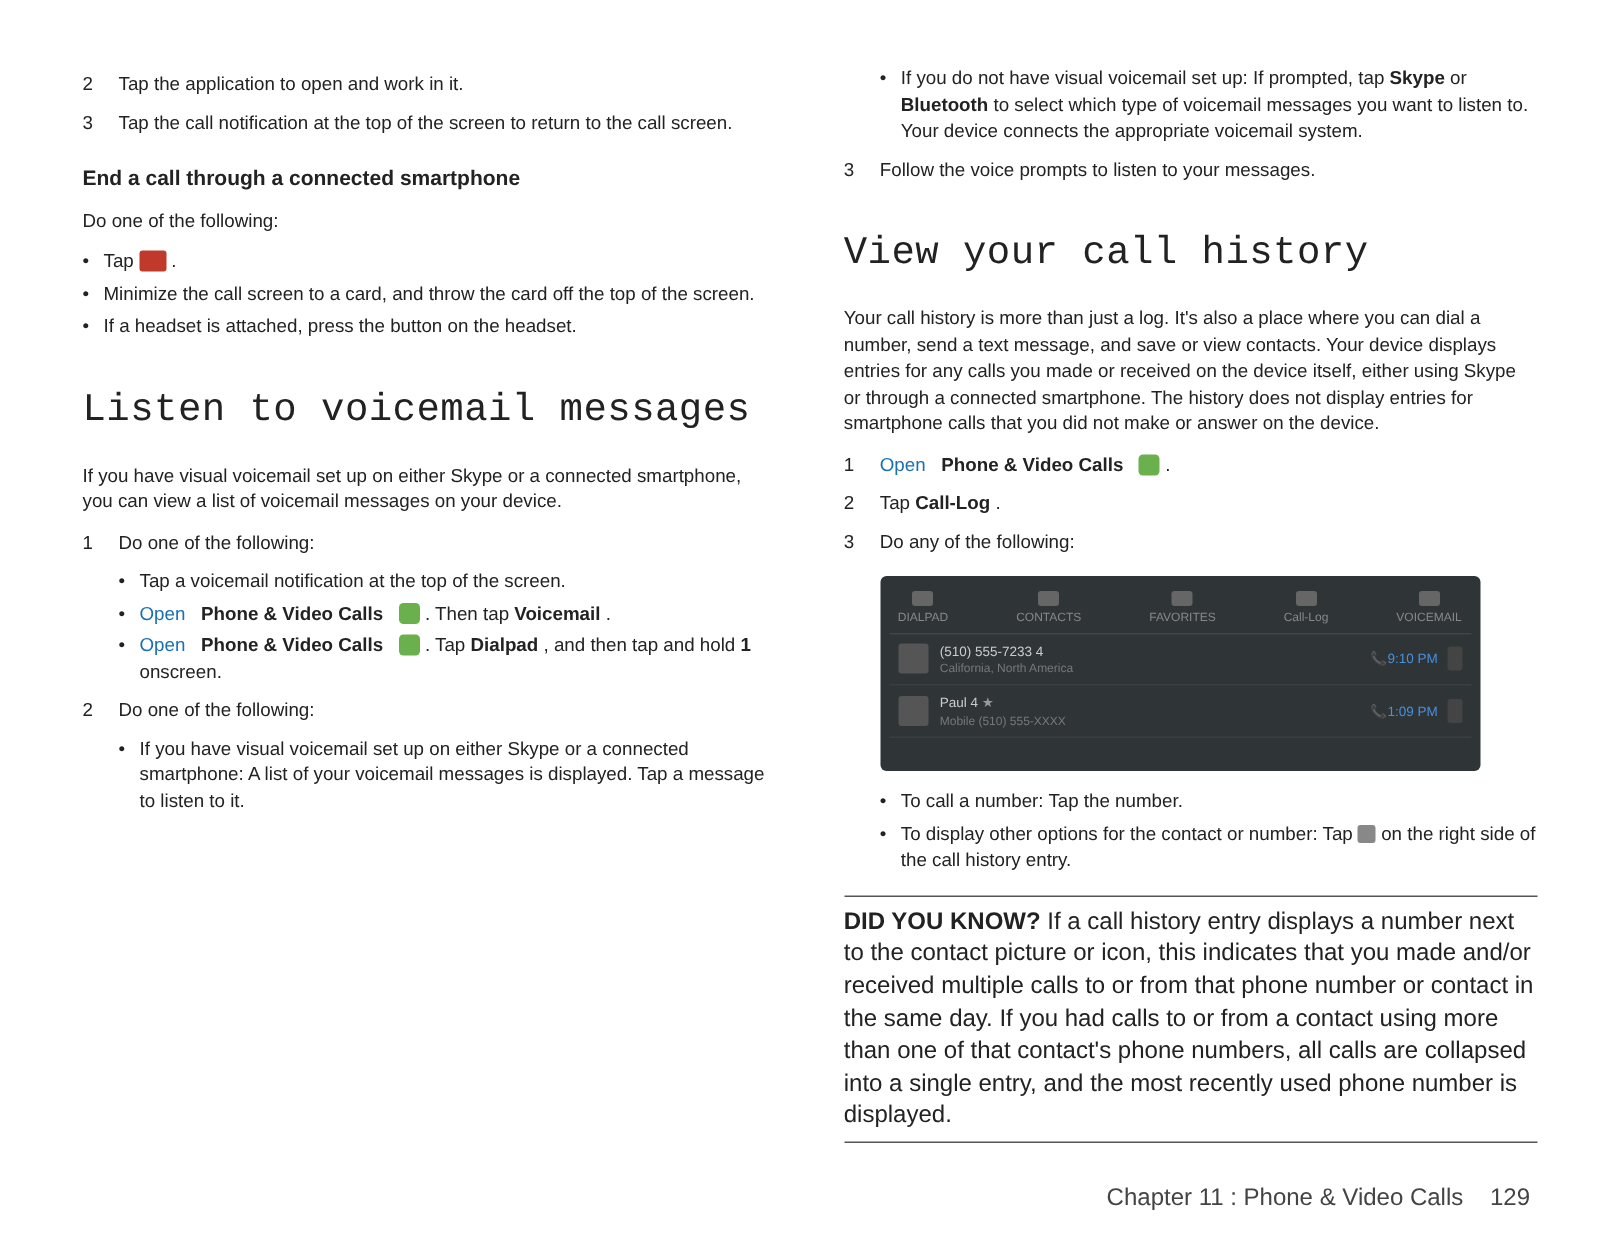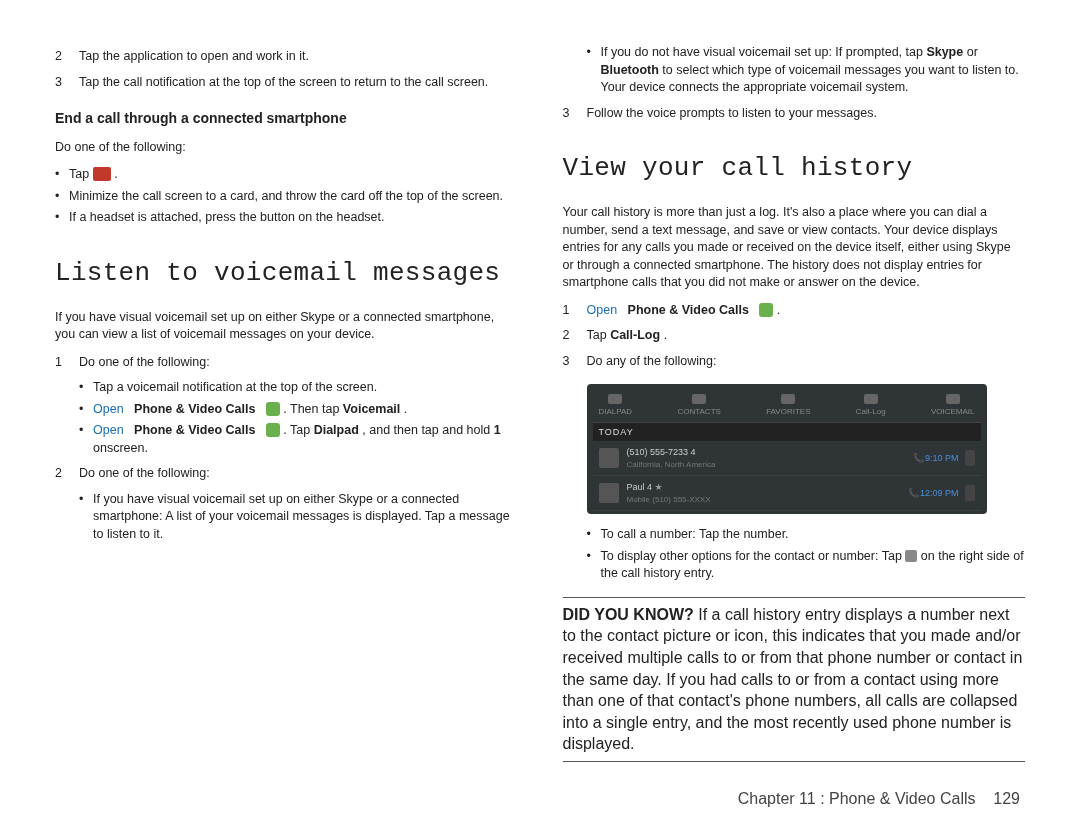--- a/index.html
+++ b/index.html
@@ -279,39 +279,38 @@
     </div>
 
     <div class="screenshot">
       <div class="tab-row">
         <span><div class="tab-ic"></div><span>DIALPAD</span></span>
         <span><div class="tab-ic"></div><span>CONTACTS</span></span>
         <span><div class="tab-ic"></div><span>FAVORITES</span></span>
         <span><div class="tab-ic"></div><span>Call-Log</span></span>
         <span><div class="tab-ic"></div><span>VOICEMAIL</span></span>
       </div>
-      <div class="today">TODAY</div>
       <div class="row-entry">
         <div class="avatar"></div>
         <div class="row-main">
           <div>(510) 555-7233  4</div>
           <div class="row-sub">California, North America</div>
         </div>
         <div>📞</div>
         <div class="row-time">9:10 PM</div>
         <div class="row-handle"></div>
       </div>
       <div class="row-entry">
         <div class="avatar"></div>
         <div class="row-main">
           <div><span>Paul  4</span> <span style="color:#999">★</span></div>
           <div class="row-sub">Mobile (510) 555-XXXX</div>
         </div>
         <div>📞</div>
-        <div class="row-time">12:09 PM</div>
+        <div class="row-time">1:09 PM</div>
         <div class="row-handle"></div>
       </div>
     </div>
 
     <div class="bullet-row">
       <div class="bul">•</div>
       <div class="txt">To call a number: Tap the number.</div>
     </div>
     <div class="bullet-row">
       <div class="bul">•</div>

